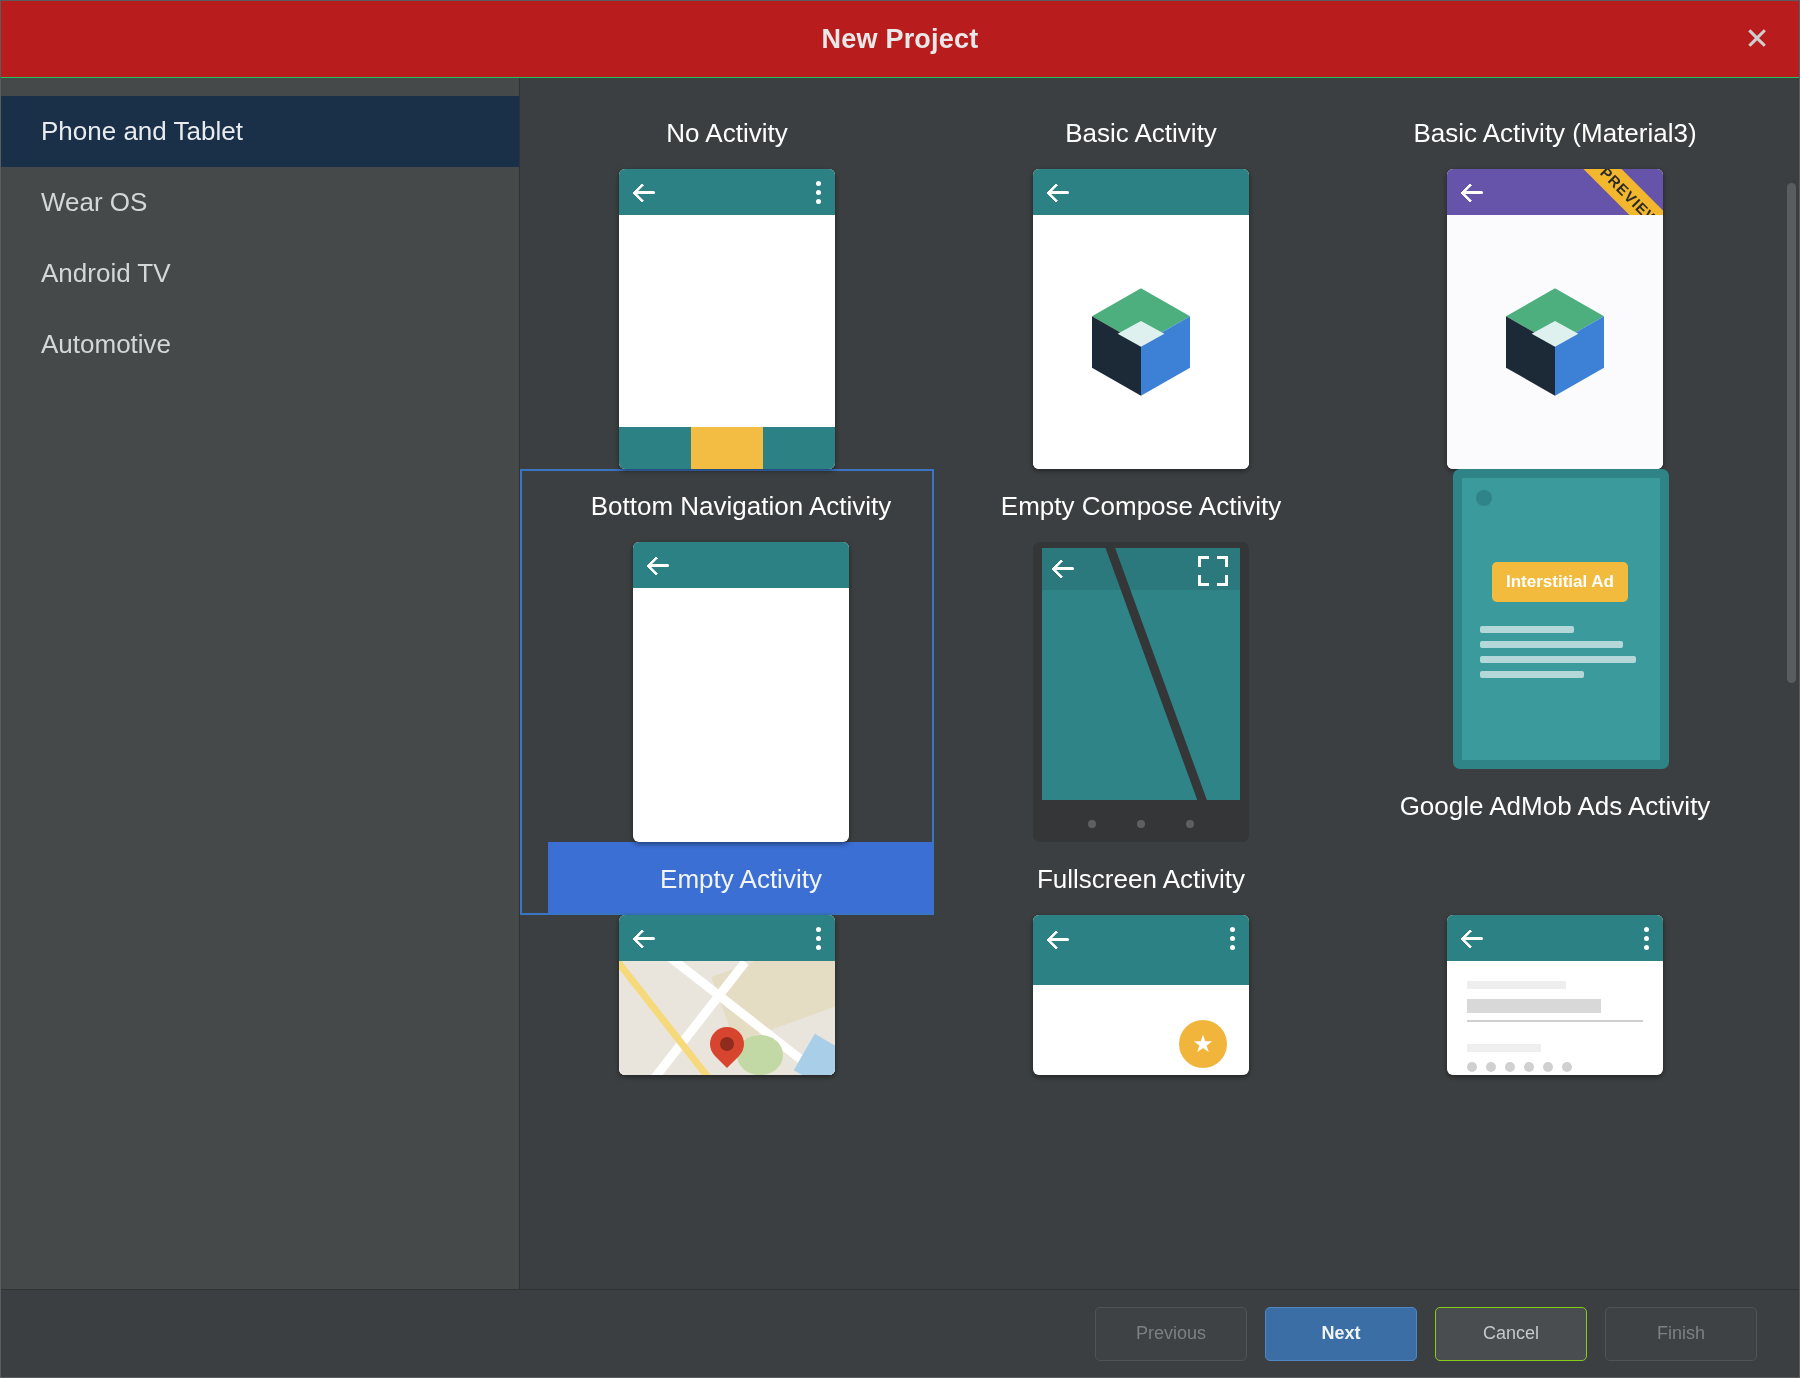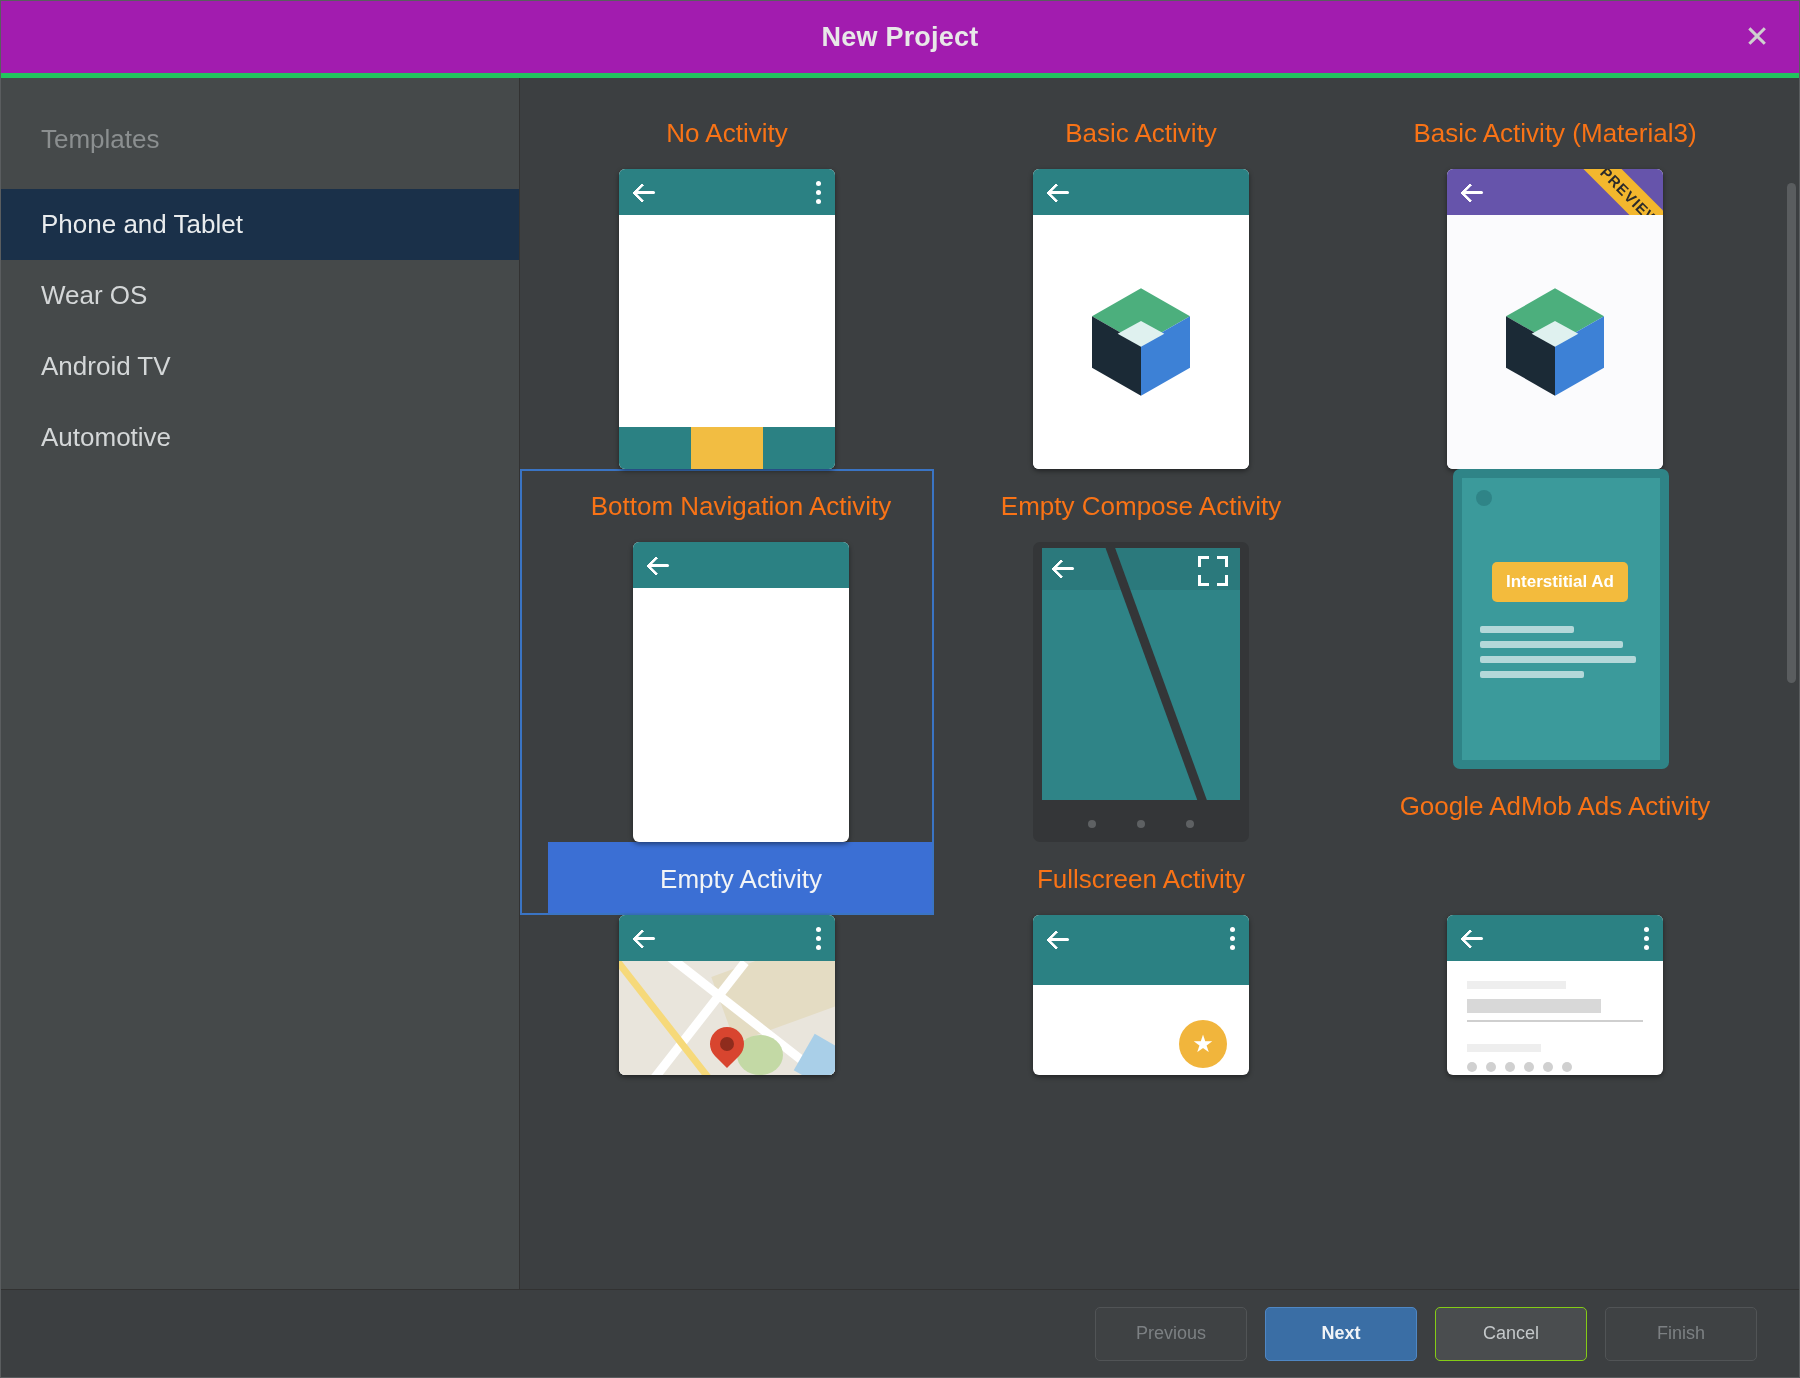--- a/index.html
+++ b/index.html
@@ -12,24 +12,24 @@
   .dialog {
     position: absolute; inset: 0;
     display: flex; flex-direction: column;
     background: #3c3f41;
     border: 1px solid #5a5d5f;
   }
 
   
   .titlebar {
     height: 77px; flex: 0 0 77px;
-    background: #a21caf;
+    background: #b91c1c;
     position: relative;
     display: flex; align-items: center; justify-content: center;
-    border-bottom: 5px solid #22c55e;
+    border-bottom: 1px solid #22c55e;
   }
   .titlebar-title {
     color: #e8e8e8; font-size: 27px; font-weight: bold;
     letter-spacing: .2px;
   }
   .close-btn {
     position: absolute; right: 20px; top: 50%; transform: translateY(-50%);
     width: 44px; height: 44px;
     display: flex; align-items: center; justify-content: center;
     color: #cfcfcf; font-size: 30px; line-height: 1;
@@ -71,21 +71,21 @@
   .row { display: flex; }
   .cell {
     width: 414px; flex: 0 0 414px;
     display: flex; flex-direction: column; align-items: center;
   }
   .cell.sel { outline: 2px solid #3a74c4; outline-offset: -2px; }
 
   .cell-label {
     width: 100%;
     text-align: center;
-    color: #f97316; font-size: 26px;
+    color: #ffffff; font-size: 26px;
     padding: 22px 6px 20px 6px;
     white-space: nowrap; overflow: hidden; text-overflow: ellipsis;
   }
   .cell-label.sel { background: #3b6fd4; color: #f2f4f6; }
   .thumb-wrap {
     height: 300px;
     display: flex; align-items: center; justify-content: center;
     width: 100%;
   }
 
@@ -258,21 +258,20 @@
 <div class="dialog">
 
   <div class="titlebar">
     <div class="titlebar-title">New Project</div>
     <div class="close-btn">✕</div>
   </div>
 
   <div class="body">
 
     <div class="sidebar">
-      <div class="side-heading">Templates</div>
       <div class="side-item selected">Phone and Tablet</div>
       <div class="side-item">Wear OS</div>
       <div class="side-item">Android TV</div>
       <div class="side-item">Automotive</div>
     </div>
 
     <div class="pane">
       <div class="grid">
 
         <div class="row">

